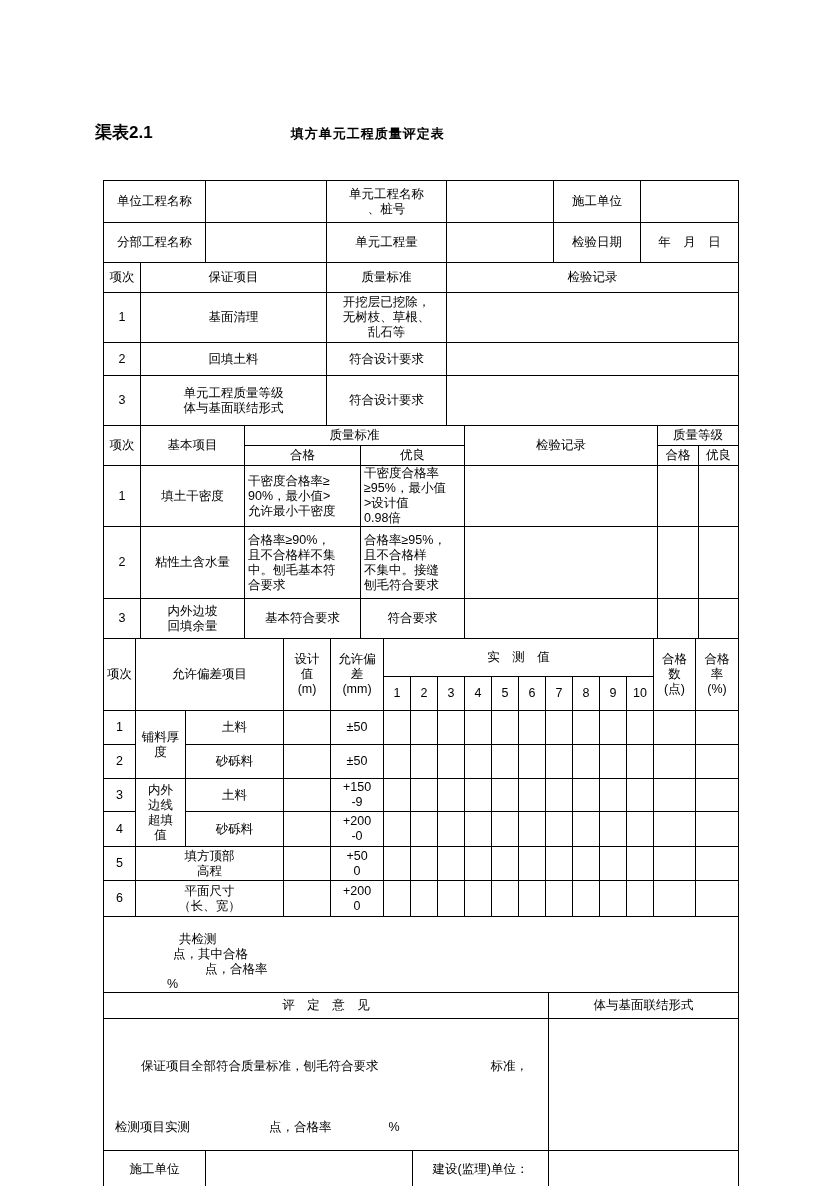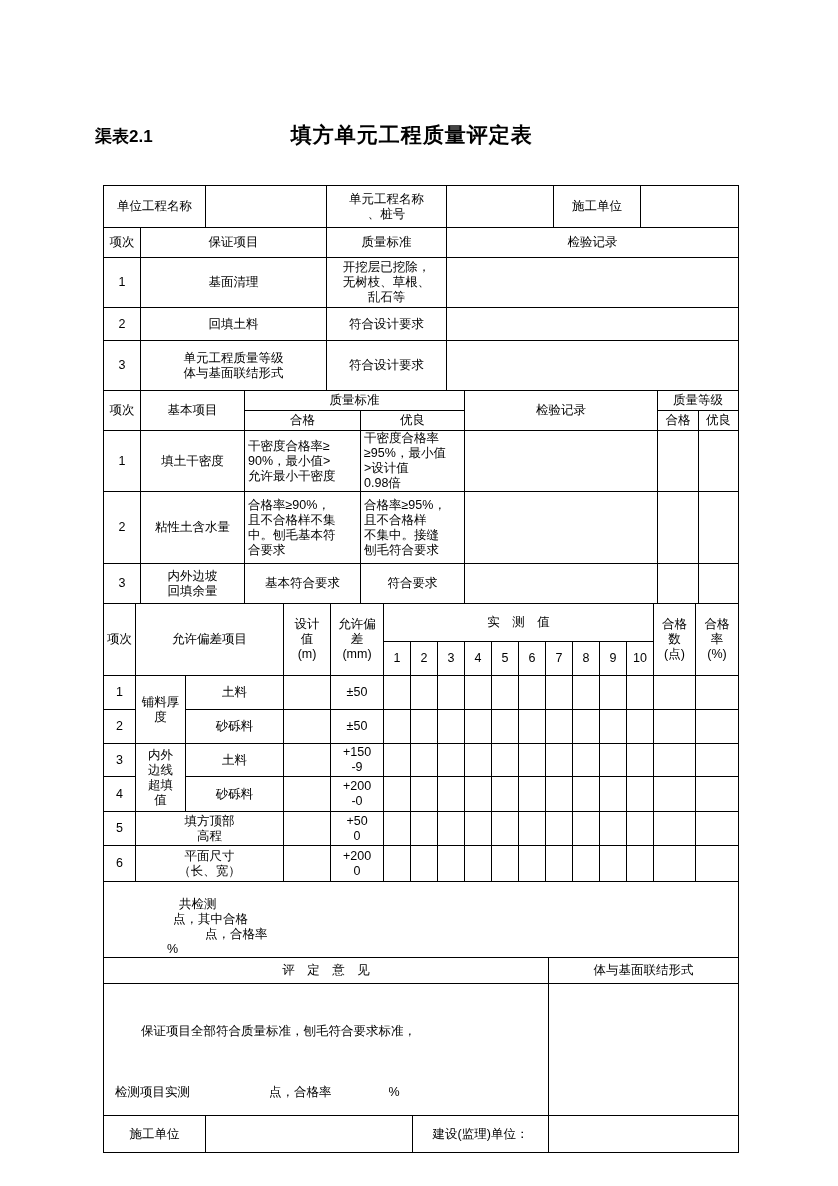--- a/index.html
+++ b/index.html
@@ -4,42 +4,42 @@
 <style>
   * { box-sizing: border-box; }
   html,body { margin:0; padding:0; }
   body {
     width:838px; height:1186px; background:#ffffff; color:#000000;
     font-family:"Liberation Sans","DejaVu Sans",sans-serif;
     overflow:hidden;
   }
   .title-row { margin:121px 0 36px 95px; display:flex; align-items:baseline; }
   .table-label { font-size:17px; font-weight:bold; }
-  .main-title { font-size:21px; font-weight:bold; margin-left:138px; letter-spacing:1px; }
+  .main-title { font-size:13px; font-weight:bold; margin-left:138px; letter-spacing:1px; }
 
   table {
     border-collapse:collapse; table-layout:fixed; width:635px;
     margin-left:103px; margin-top:-1px;
   }
   table.first { margin-top:0; }
   td, th {
     border:1px solid #000000; padding:0 1px;
     font-size:12.5px; font-weight:normal; text-align:center;
     vertical-align:middle; line-height:15px; white-space:pre-line;
     overflow:hidden;
   }
   .tl { text-align:left; padding-left:3px; }
   .sum-cell { text-align:left; }
   .sum1 { margin-left:74px;margin-top:12px; }
   .sum2 { margin-left:68px; }
   .sum3 { margin-left:100px; }
   .sum4 { margin-left:62px; }
   .op-body { vertical-align:top; text-align:left; }
   .op-l1 { margin-top:10px; padding-left:36px; }
-  .op-l1b { }
+  .op-l1b { margin-left:112px; }
   .op-l2 { margin-top:16px; padding-left:10px; }
   .op-l2b { margin-left:79px; }
   .op-l2c { margin-left:57px; }
 </style>
 </head>
 <body>
 
 <div class="title-row">
   <span class="table-label">渠表2.1</span>
   <span class="main-title">填方单元工程质量评定表</span>
@@ -56,20 +56,28 @@
     </colgroup>
   <tbody>
       <tr style="height:42px">
     <td>单位工程名称</td>
     <td></td>
     <td>单元工程名称
 、桩号</td>
     <td></td>
     <td>施工单位</td>
     <td></td>
+  </tr>
+  <tr style="height:40px">
+    <td>分部工程名称</td>
+    <td></td>
+    <td>单元工程量</td>
+    <td></td>
+    <td>检验日期</td>
+    <td>年　月　日</td>
   </tr>
 </tbody>
   </table>
 
 <table>
   <colgroup>
       <col style="width:37px">
       <col style="width:186px">
       <col style="width:120px">
       <col style="width:292px">

